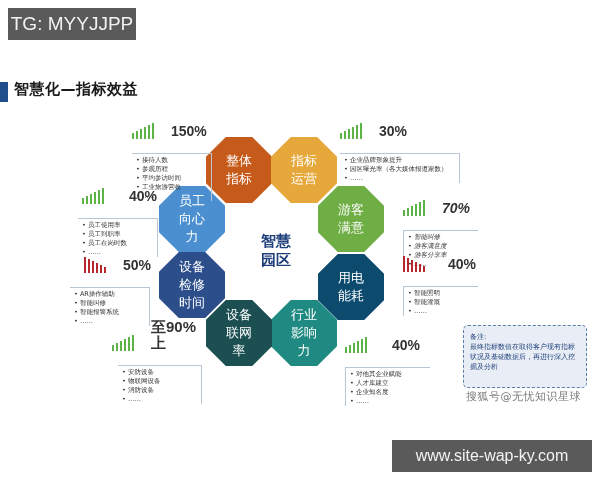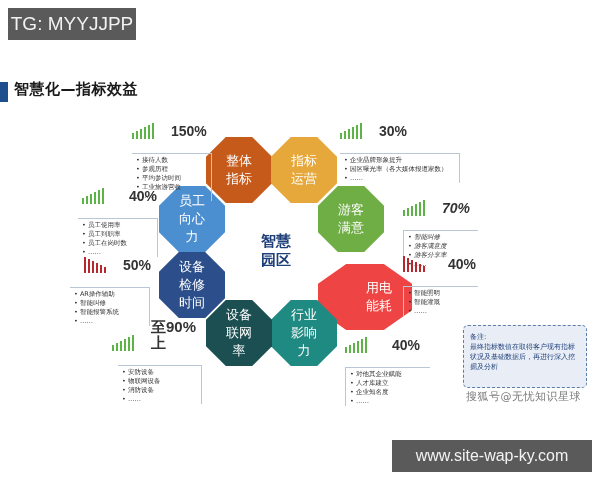--- a/index.html
+++ b/index.html
@@ -43,21 +43,21 @@
 
 <div class="title-bar"></div>
 <div class="title">智慧化—指标效益</div>
 
 <div class="oct" style="left:206px;top:137px;background:#c65a1a;"><span>整体
 指标</span></div>
 <div class="oct" style="left:271px;top:137px;background:#e6a83a;"><span>指标
 运营</span></div>
 <div class="oct" style="left:318px;top:186px;background:#6fae45;font-family:Liberation Serif, serif;"><span>游客
 满意</span></div>
-<div class="oct" style="left:318px;top:264px;background:#ef4444;padding-left:28px;"><span>用电
+<div class="oct" style="left:318px;top:254px;background:#0c4a6e;"><span>用电
 能耗</span></div>
 <div class="oct" style="left:271px;top:300px;background:#1f8a82;"><span>行业
 影响
 力</span></div>
 <div class="oct" style="left:206px;top:300px;background:#1b4f52;"><span>设备
 联网
 率</span></div>
 <div class="oct" style="left:159px;top:252px;background:#2c4f8c;"><span>设备
 检修
 时间</span></div>

